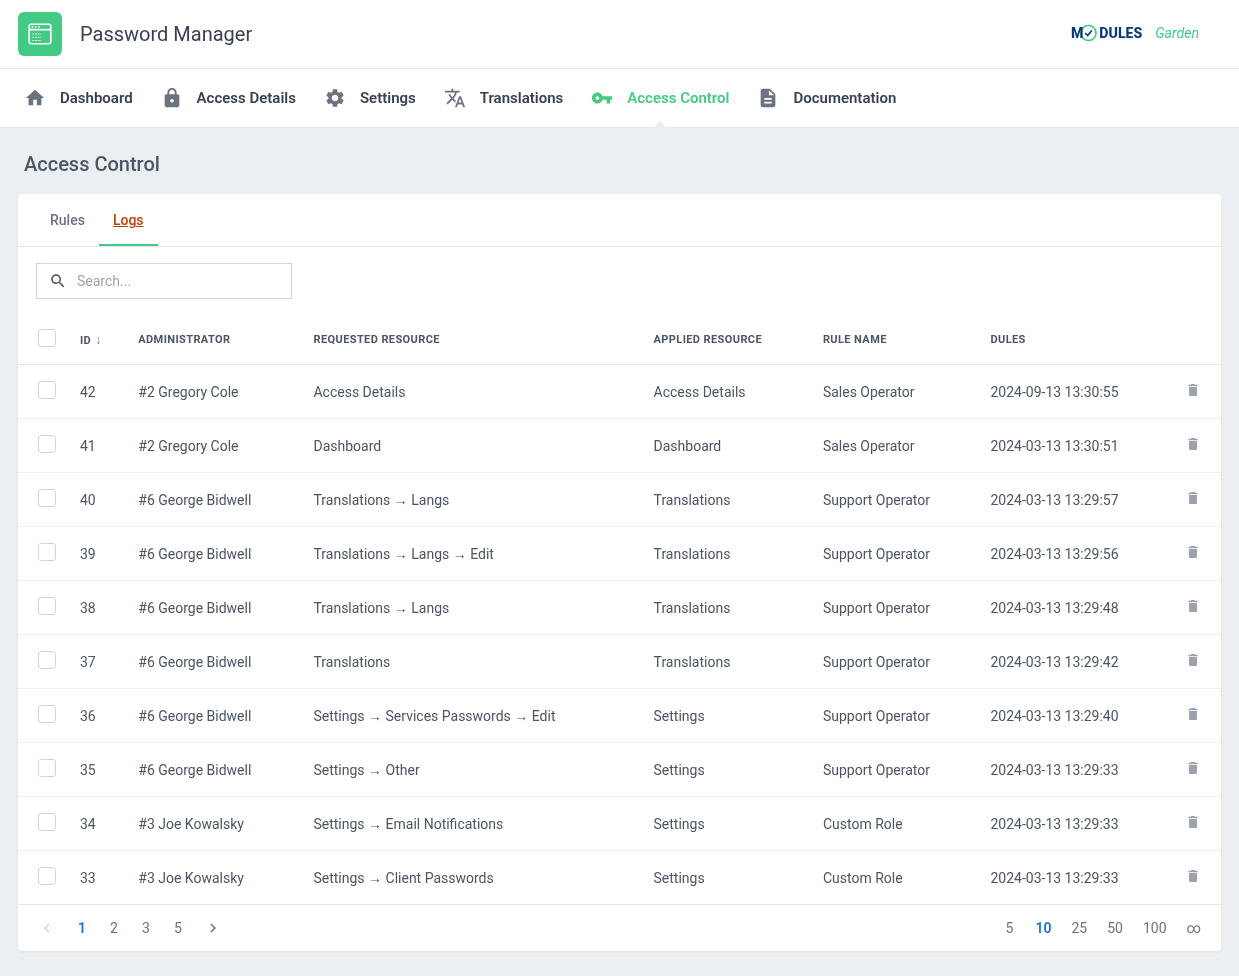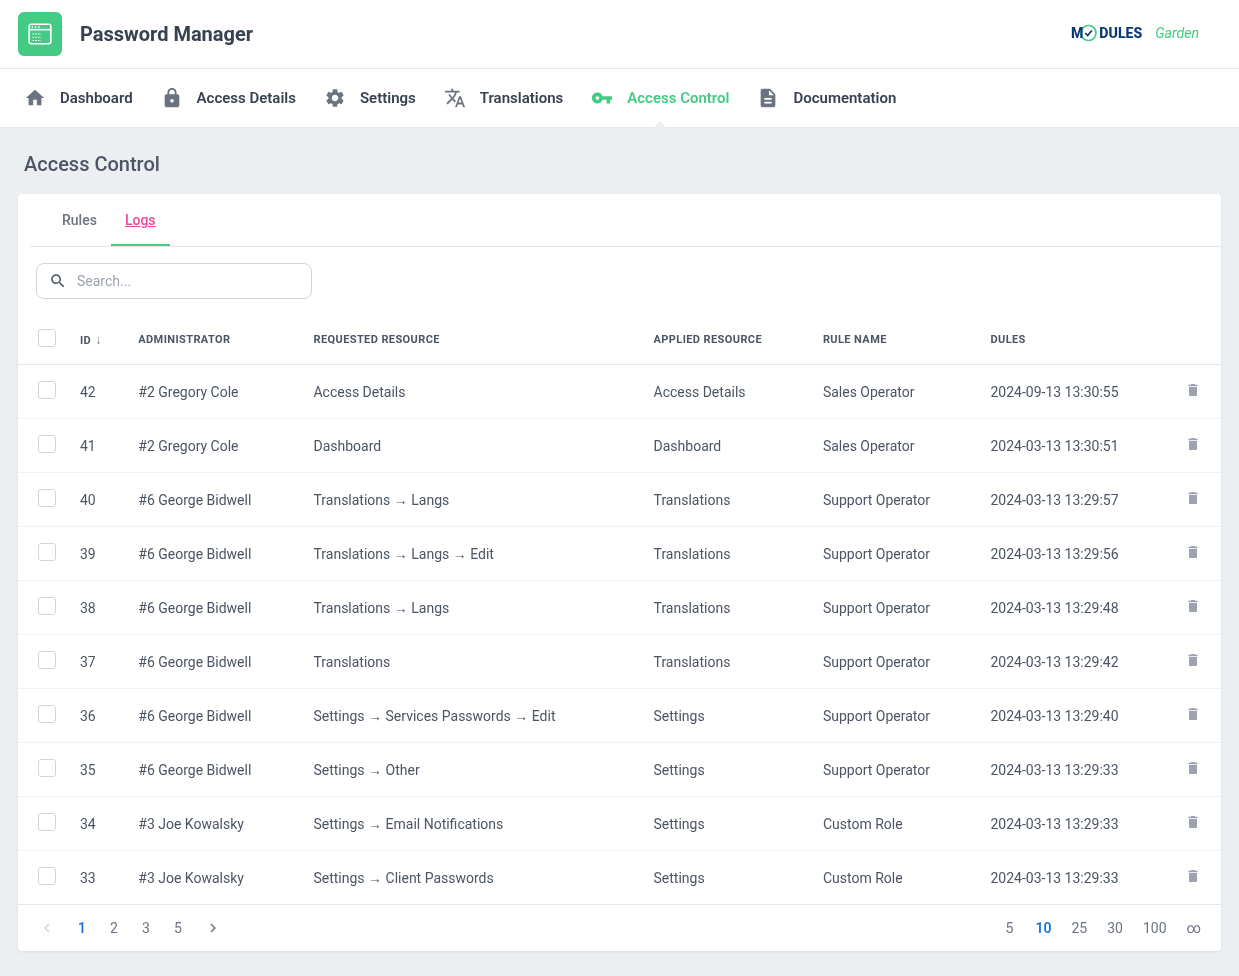--- a/index.html
+++ b/index.html
@@ -3,43 +3,43 @@
 <meta charset="utf-8">
 <style>
 * { margin: 0; padding: 0; box-sizing: border-box; font-family: -apple-system, BlinkMacSystemFont, "Segoe UI", Roboto, Arial, sans-serif; }
 body { background: #eceff1; color: #4a5568; font-size: 14px; }
 
 
 .topbar { background: #fff; padding: 12px 18px; display: flex; align-items: center; justify-content: space-between; border-bottom: 1px solid #e5e7eb; }
 .topbar-left { display: flex; align-items: center; gap: 18px; }
 .app-badge { width: 44px; height: 44px; background: #43cb83; border-radius: 6px; display: flex; align-items: center; justify-content: center; }
 .app-badge svg { width: 26px; height: 26px; fill: #fff; }
-.app-title { font-size: 20px; font-weight: 700; color: #374151; }
+.app-title { font-size: 20px; font-weight: 400; color: #374151; }
 .logo svg { height: 24px; }
 
 
 .mainnav { background: #fff; border-bottom: 1px solid #e5e7eb; display: flex; padding: 0 10px; }
 .mainnav-item { display: flex; align-items: center; gap: 14px; padding: 18px 14px; font-weight: 600; font-size: 15px; color: #374151; cursor: pointer; position: relative; }
 .mainnav-item.active { color: #43cb83; }
 .mainnav-item .ic { width: 22px; height: 22px; fill: #6b7280; }
 .mainnav-item.active .ic { fill: #43cb83; }
 .mainnav-item.active::after { content: ""; position: absolute; bottom: -1px; left: 50%; transform: translateX(-50%); width: 0; height: 0; border-left: 7px solid transparent; border-right: 7px solid transparent; border-bottom: 7px solid #eceff1; }
 
 
 .page-title { padding: 24px 24px 18px; font-size: 20px; font-weight: 500; color: #4b5563; }
 .panel { background: #fff; margin: 0 18px 22px; border-radius: 4px; box-shadow: 0 1px 3px rgba(0,0,0,0.08); }
 
 
-.tabbar { display: flex; border-bottom: 1px solid #e5e7eb; padding: 0 18px; margin-left: 12px; }
+.tabbar { display: flex; border-bottom: 1px solid #e5e7eb; padding: 0 18px; }
 .tabbar-item { padding: 18px 14px 16px; font-size: 14px; font-weight: 500; color: #6b7280; cursor: pointer; border-bottom: 2px solid transparent; }
-.tabbar-item.active { color: #ec4899; border-bottom-color: #43cb83; text-decoration: underline; }
+.tabbar-item.active { color: #c2410c; border-bottom-color: #43cb83; text-decoration: underline; }
 
 
 .tools { padding: 16px 18px; }
-.searchbox { display: flex; align-items: center; border: 1px solid #d1d5db; border-radius: 8px; width: 276px; padding: 8px 12px; gap: 10px; }
+.searchbox { display: flex; align-items: center; border: 1px solid #d1d5db; border-radius: 0; width: 256px; padding: 8px 12px; gap: 10px; }
 .searchbox input { border: none; outline: none; flex: 1; font-size: 14px; color: #374151; }
 .searchbox input::placeholder { color: #9ca3af; }
 
 
 .tbl { width: 100%; border-collapse: collapse; }
 .tbl th { text-align: left; font-size: 11px; font-weight: 700; letter-spacing: 0.4px; color: #4b5563; padding: 14px 12px; border-bottom: 1px solid #e5e7eb; }
 .tbl th:first-child, .tbl td:first-child { padding-left: 20px; width: 42px; }
 .tbl th:last-child, .tbl td:last-child { padding-right: 20px; width: 48px; text-align: right; }
 .tbl td { padding: 16px 12px; border-bottom: 1px solid #f0f1f3; color: #4b5563; font-size: 14px; }
 .tbl tr:last-child td { border-bottom: 1px solid #e5e7eb; }
@@ -289,19 +289,19 @@
       <span class="pgbtn">3</span>
       <span class="pgbtn">5</span>
       <svg class="chev" viewBox="0 0 24 24">
           <path d="M10 6L8.59 7.41 13.17 12l-4.58 4.59L10 18l6-6z"></path>
         </svg>
     </div>
     <div class="sizer">
       <span class="pgbtn">5</span>
       <span class="pgbtn active">10</span>
       <span class="pgbtn">25</span>
-      <span class="pgbtn">30</span>
+      <span class="pgbtn">50</span>
       <span class="pgbtn">100</span>
       <span class="pgbtn">∞</span>
     </div>
   </div>
 
 </div>
 
 </body></html>

